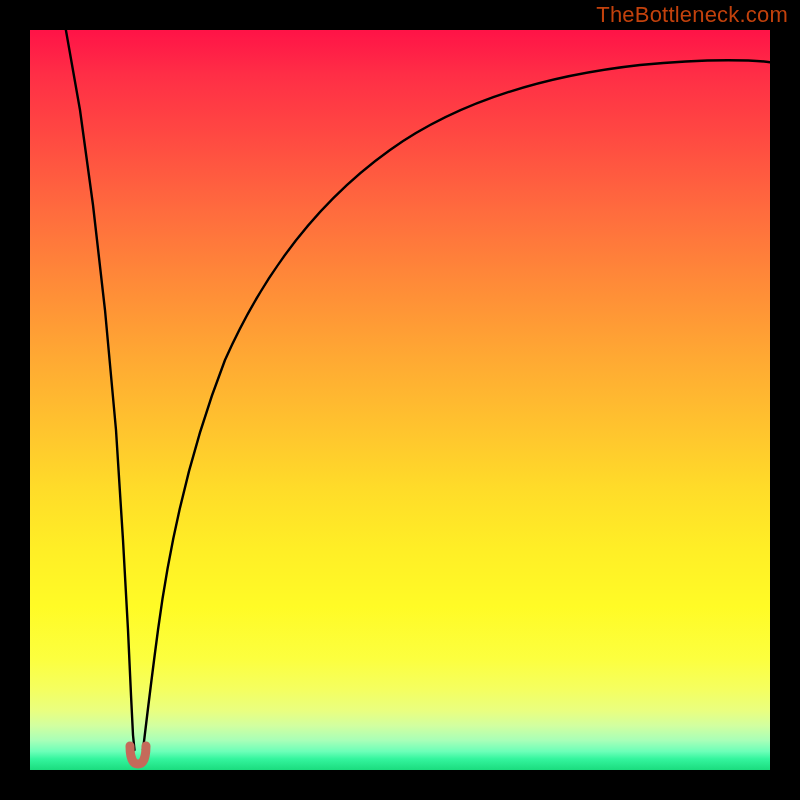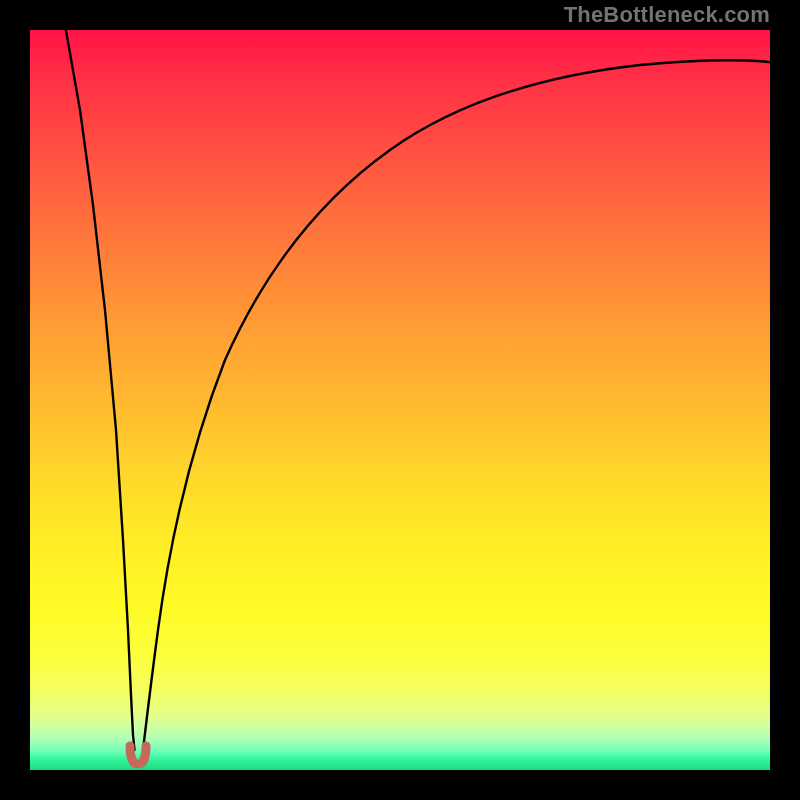--- a/index.html
+++ b/index.html
@@ -2,24 +2,24 @@
 <html><head>
 <meta charset="utf-8">
 <style>
   * { margin: 0; padding: 0; box-sizing: border-box; }
   html, body { width: 800px; height: 800px; overflow: hidden; }
   body { background: #000; position: relative; font-family: Arial, Helvetica, sans-serif; }
 
   .watermark {
     position: absolute;
     top: 2px;
-    right: 30px;
+    right: 12px;
     font-size: 22px;
-    font-weight: 700;
-    color: #737373;
+    font-weight: 400;
+    color: #c2410c;
     letter-spacing: 0.2px;
     z-index: 30;
   }
 
   
   .frame {
     position: absolute;
     top: 0; left: 0; right: 0; bottom: 0;
     border: 30px solid #000;
     pointer-events: none;

